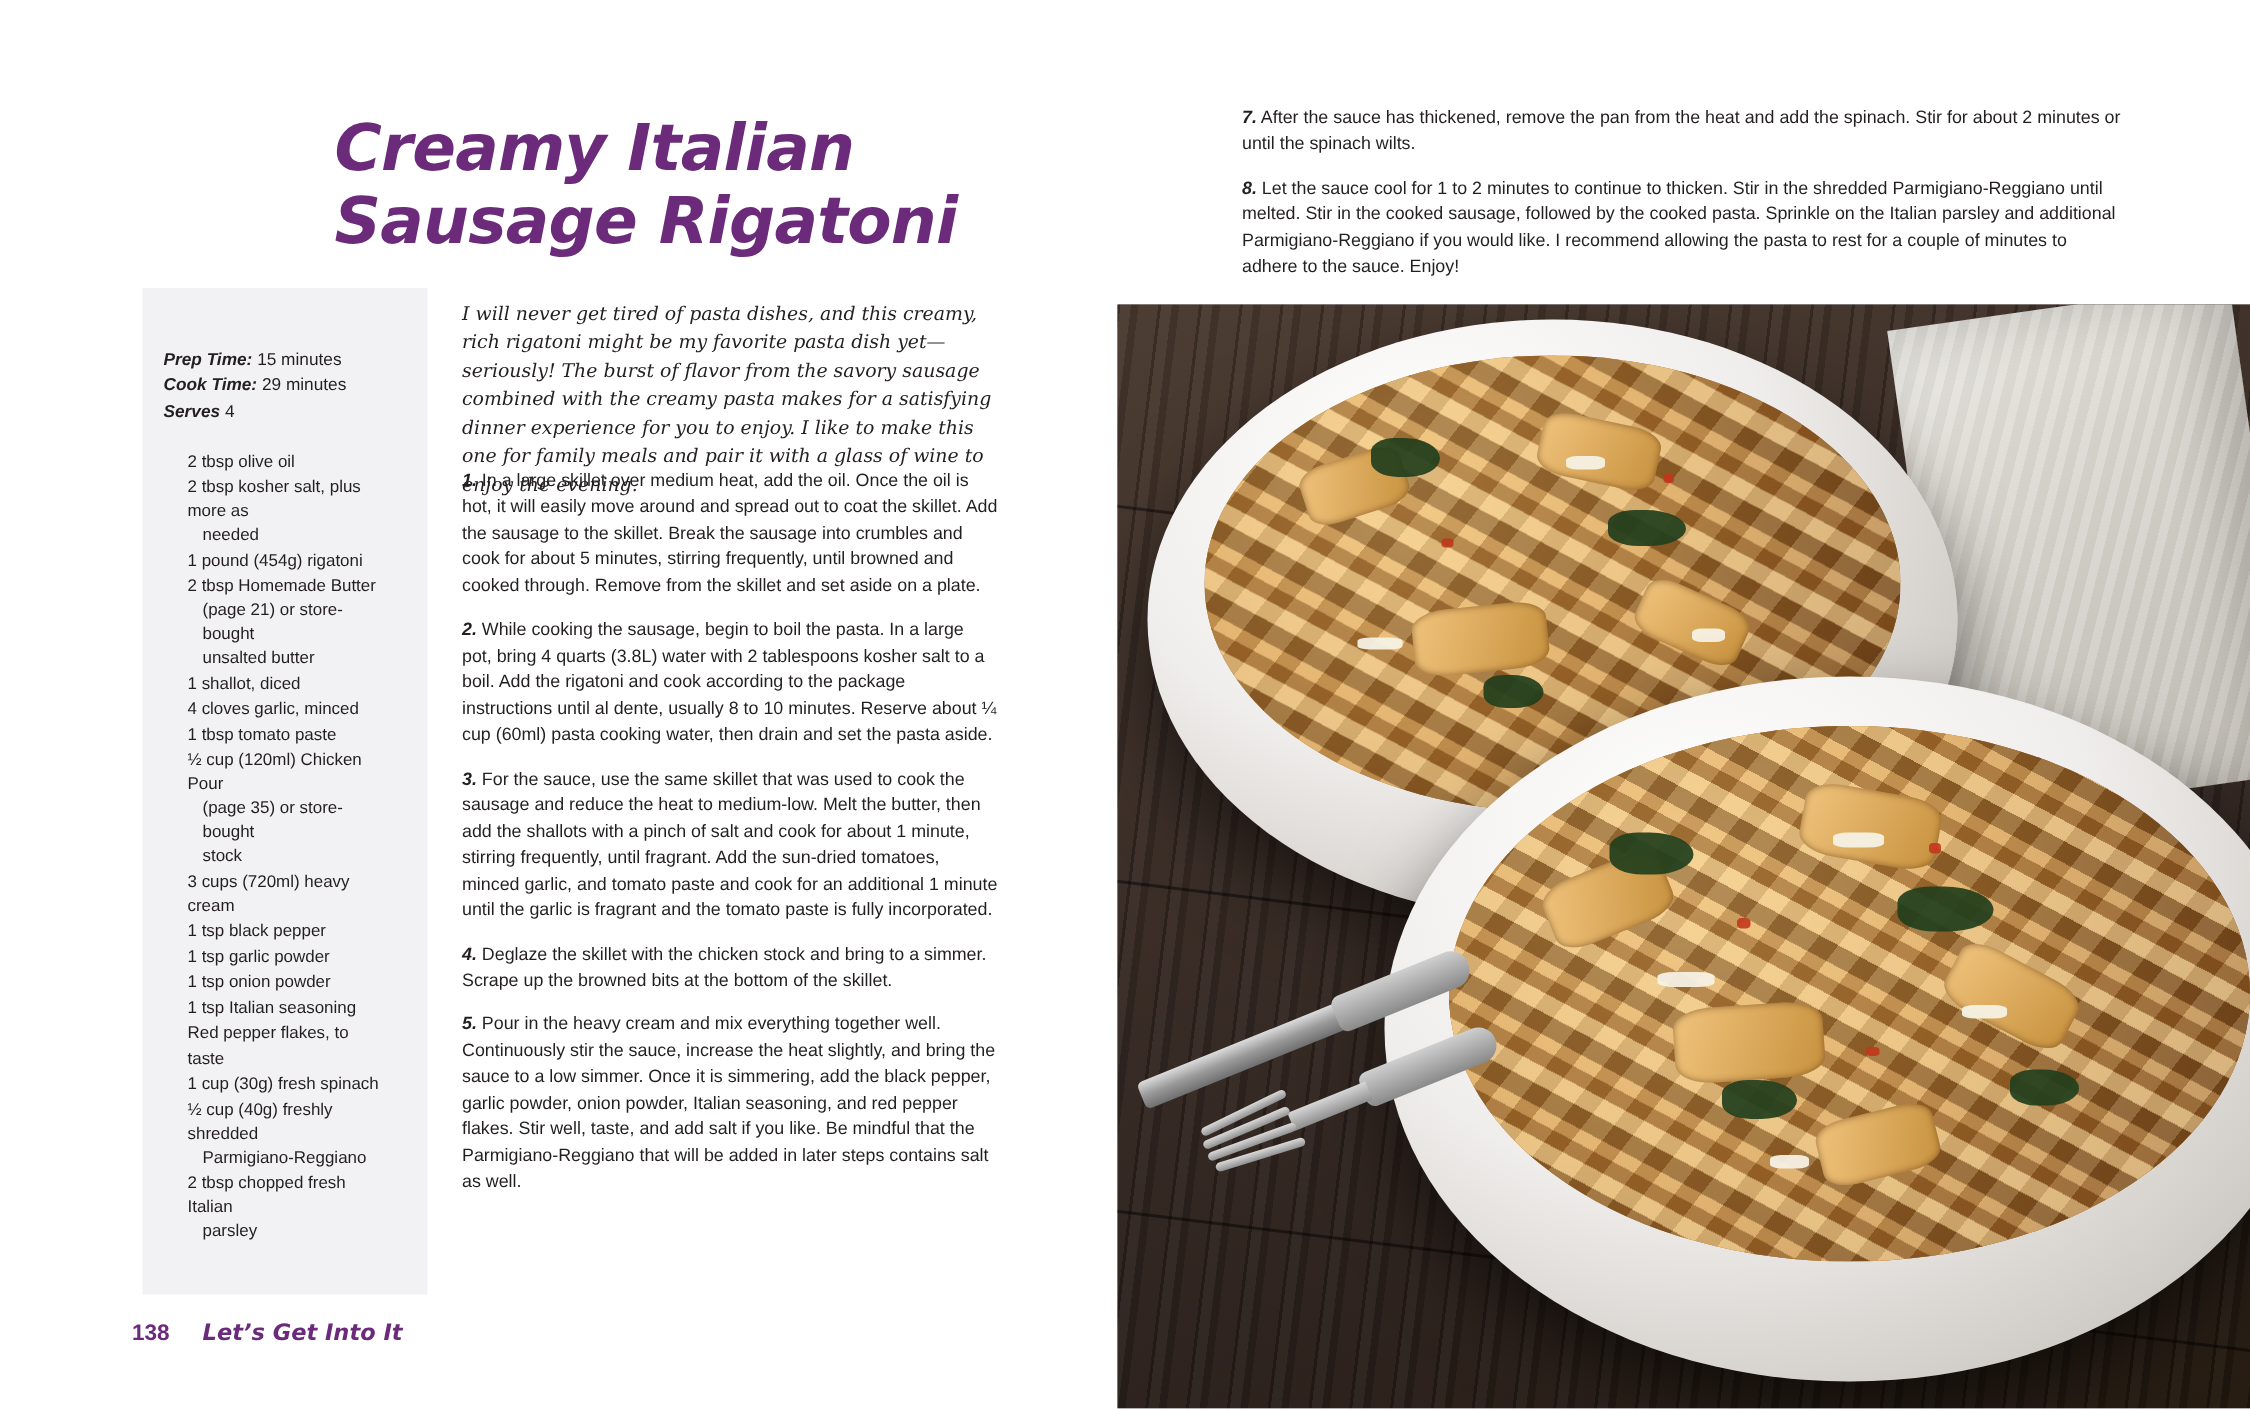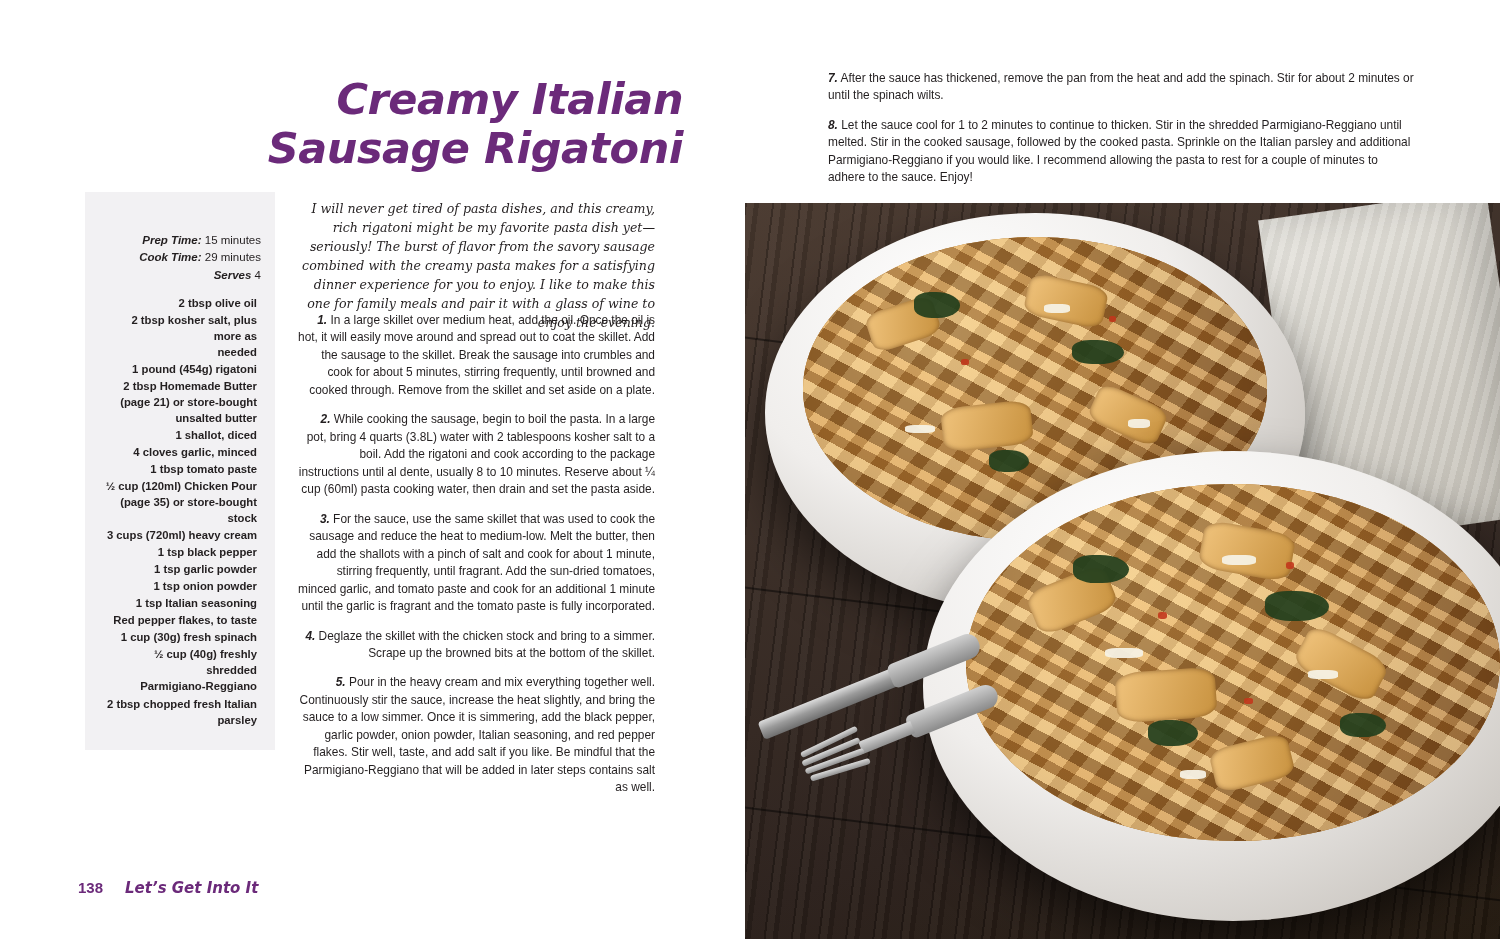--- a/index.html
+++ b/index.html
@@ -17,25 +17,24 @@
   .spread {
     position: relative;
     width: 1500px;
     height: 939px;
     background: #ffffff;
   }
 
   
   .left-page {
     position: absolute;
-    left: 0;
+    left: 10px;
     top: 0;
     width: 827px;
     height: 939px;
-    text-align: right;
   }
   .recipe-title {
     position: absolute;
     left: 213px;
     top: 46px;
     width: 470px;
     font-family: "DejaVu Sans", sans-serif;
     font-weight: bold;
     font-style: italic;
     font-size: 43px;
@@ -60,26 +59,25 @@
     color: #231f20;
     margin-bottom: 11px;
     margin-top: 28px;
   }
   .info-times .lbl {
     font-weight: bold;
     font-style: italic;
   }
   .ing-list {
     list-style: none;
-    margin: 4px;
+    margin: 16px;
     padding: 0;
     font-size: 11.3px;
     line-height: 1.42;
     color: #231f20;
-    font-weight: bold;
   }
   .ing-list li {
     padding-left: 0;
     margin-bottom: 1px;
   }
   .ing-list li .cont {
     display: block;
     padding-left: 10px;
   }
 

